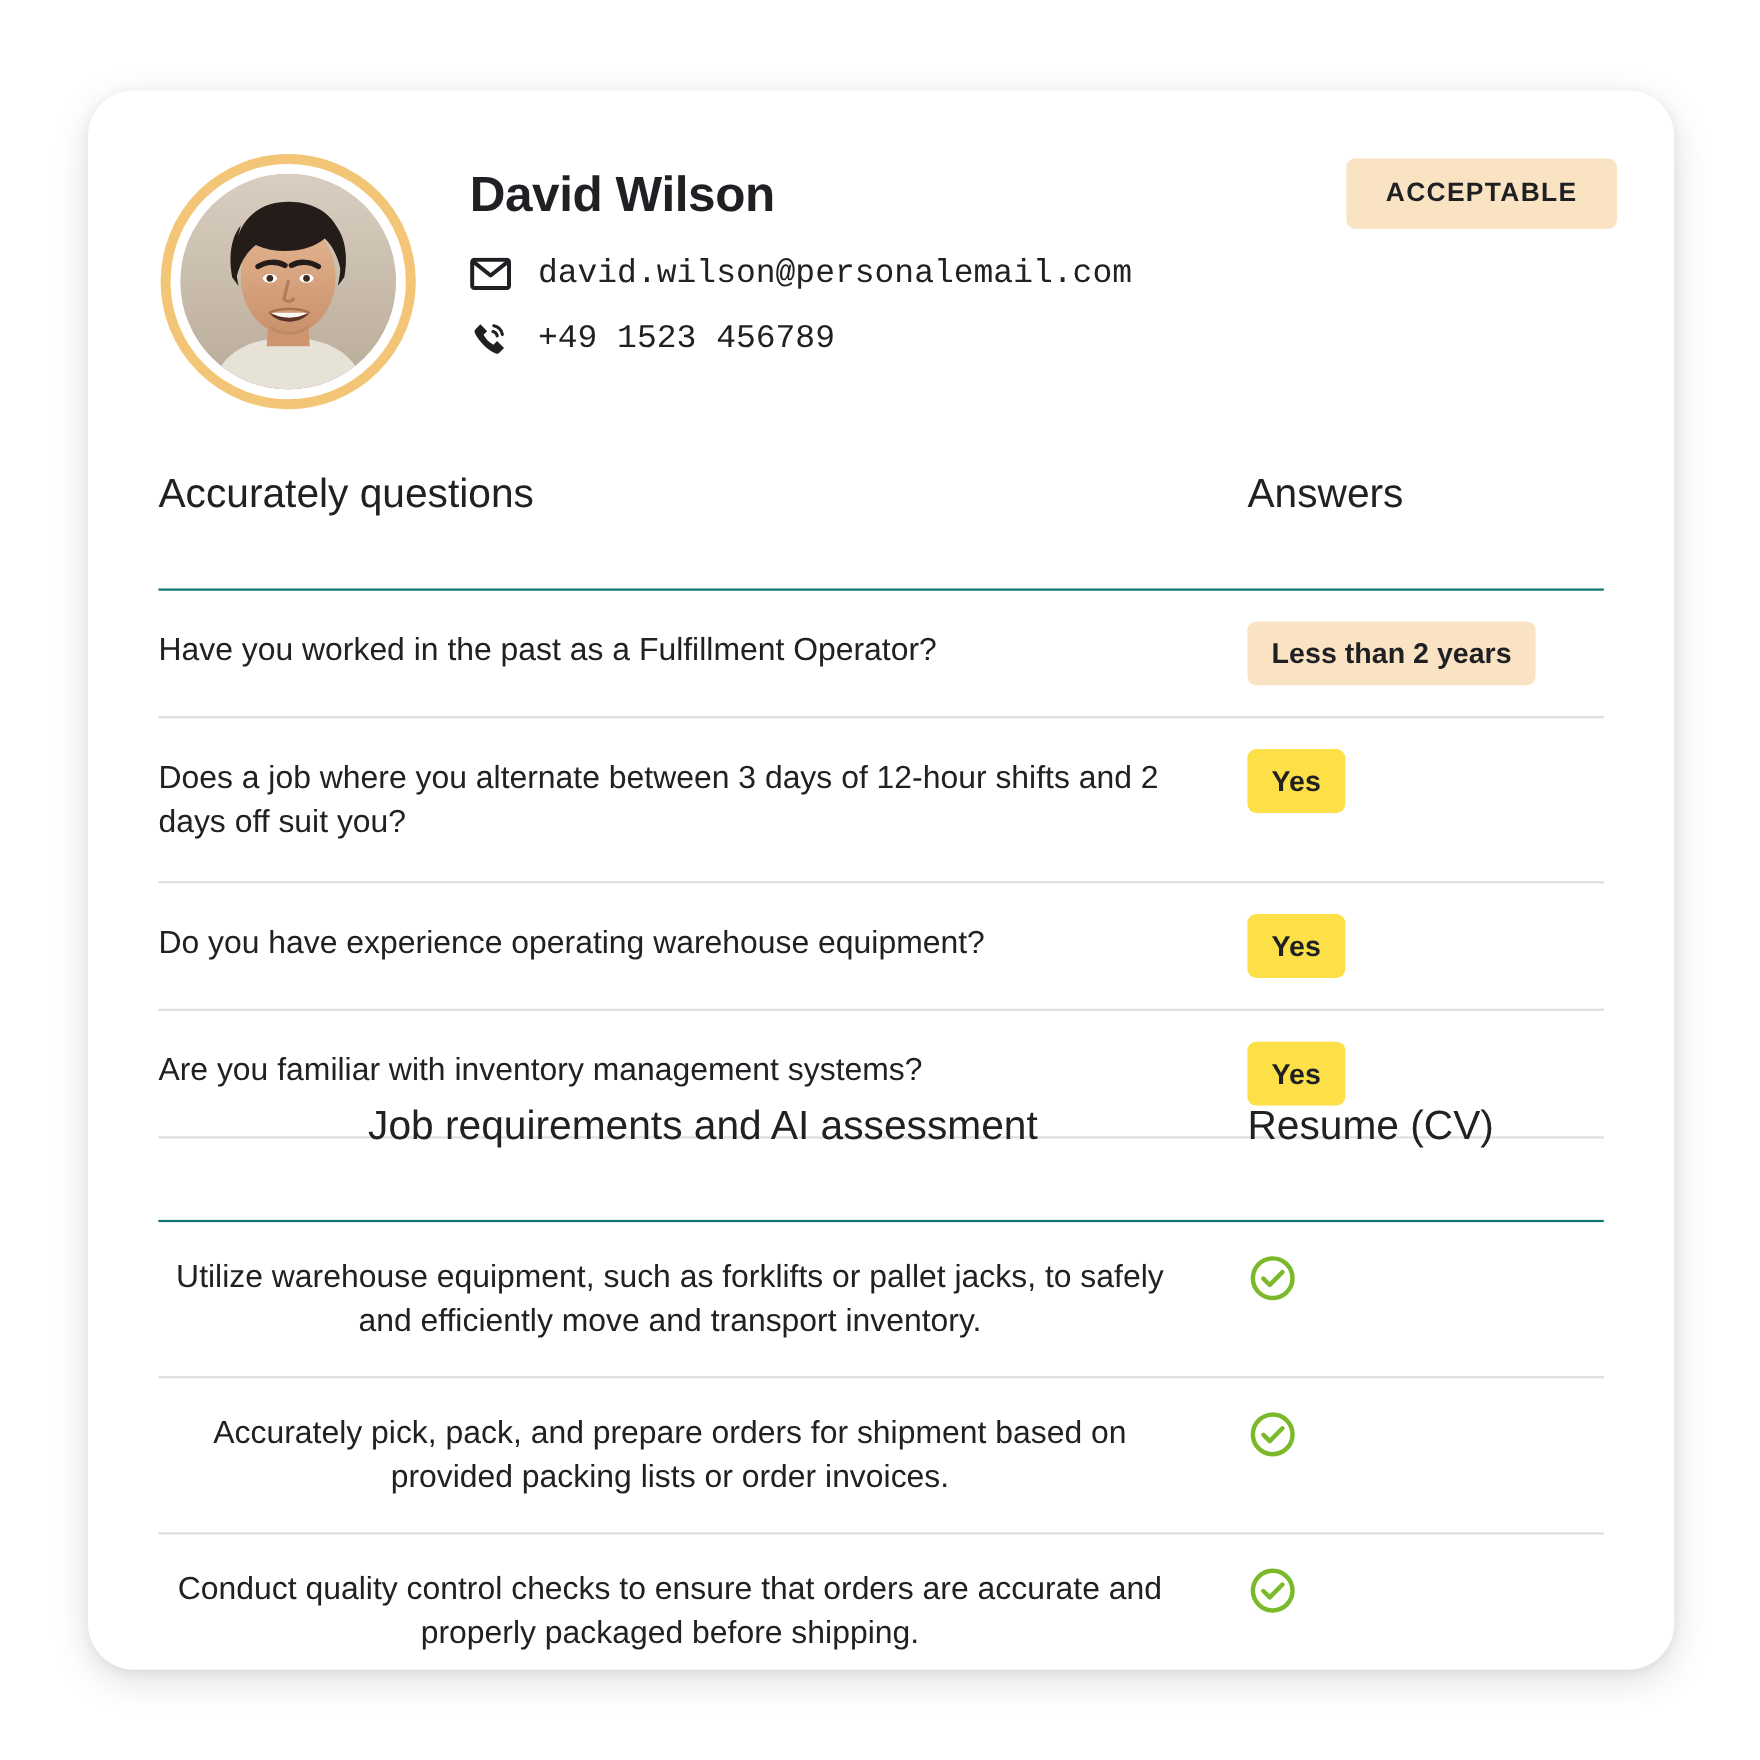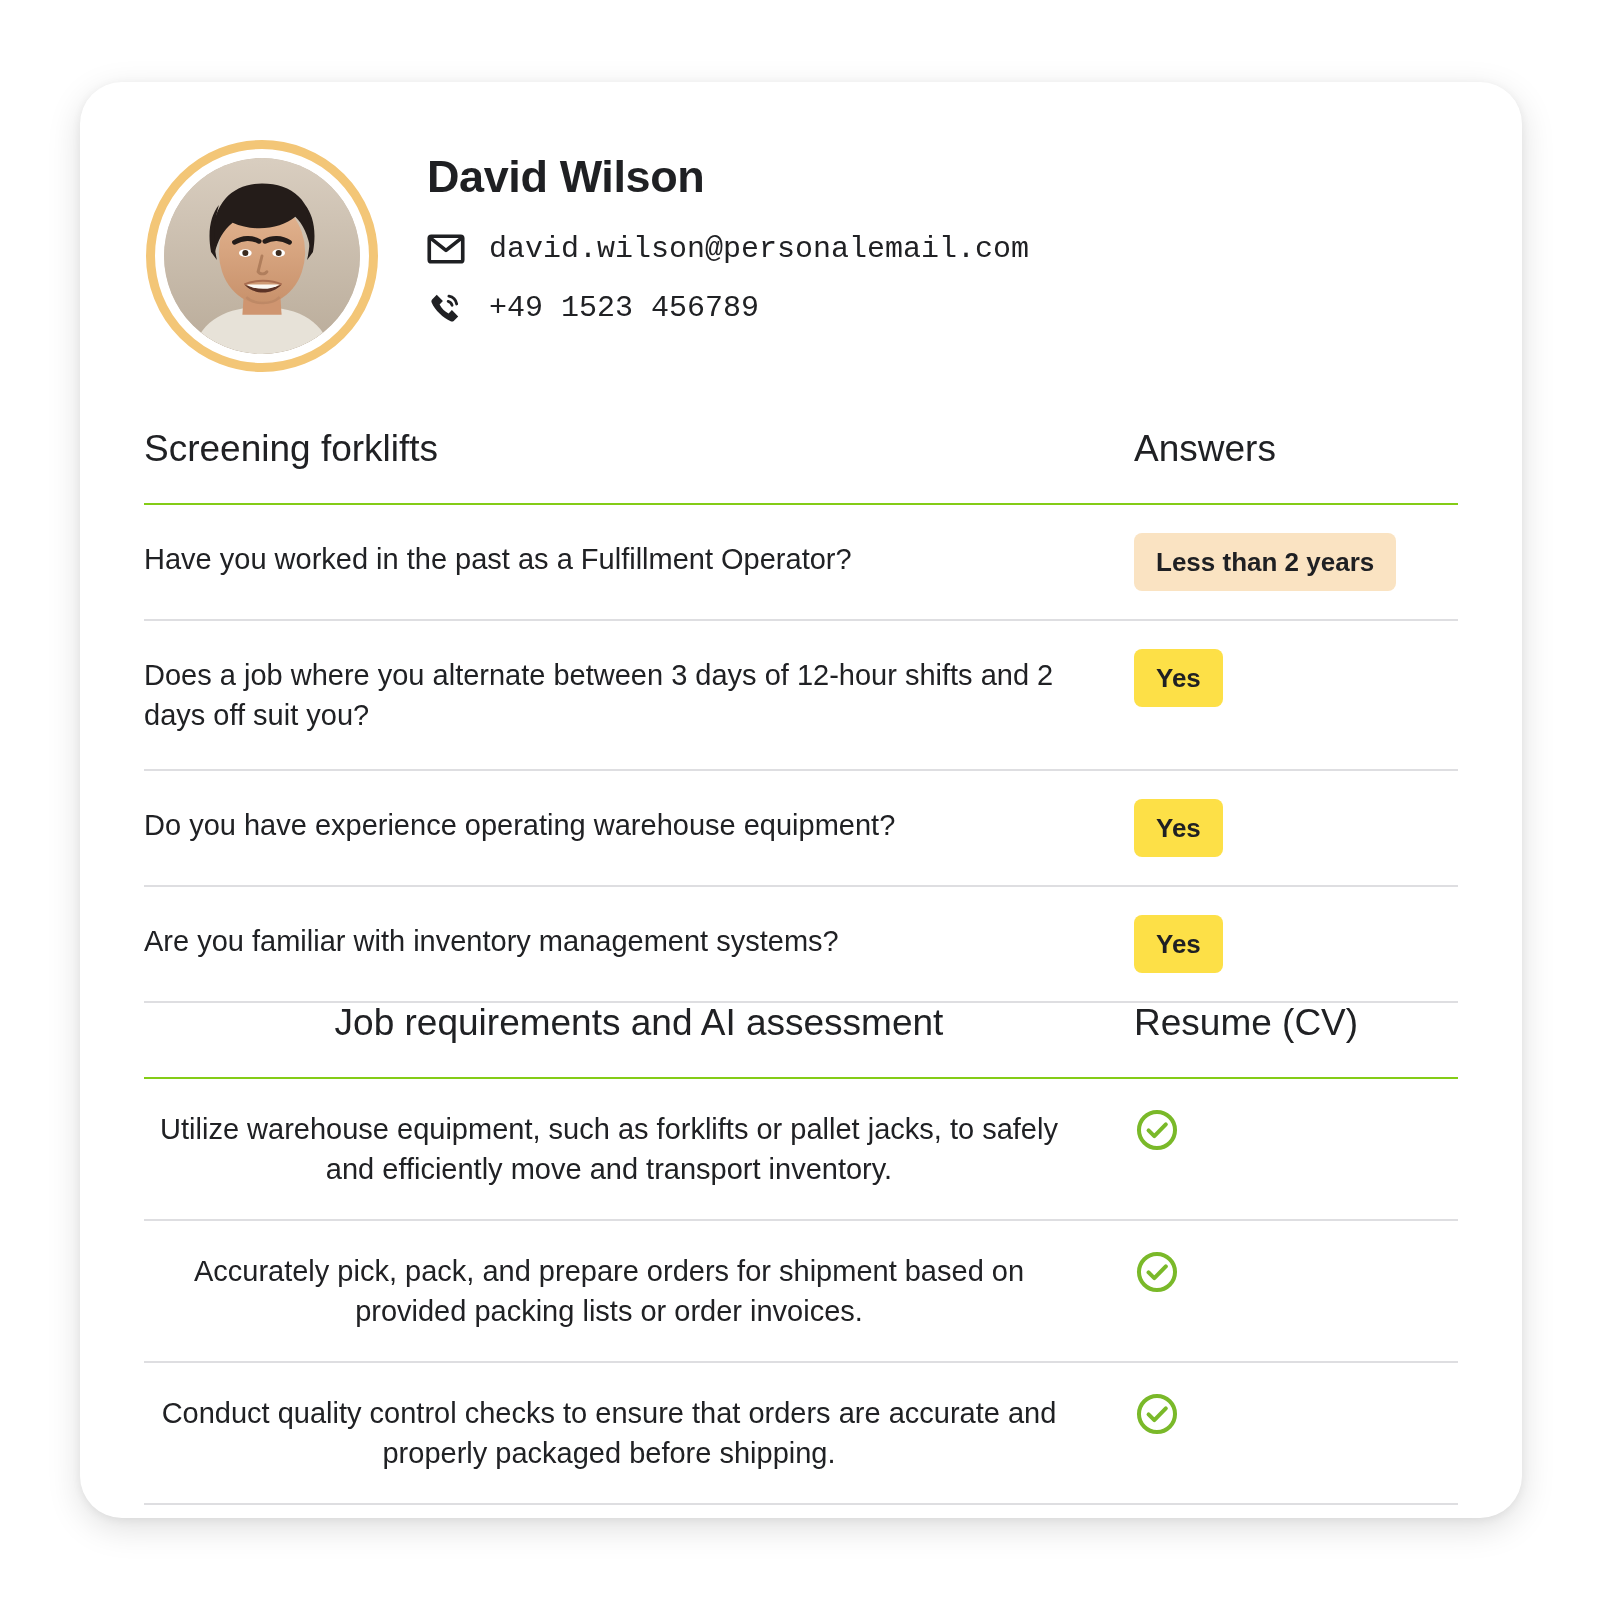--- a/index.html
+++ b/index.html
@@ -144,21 +144,21 @@
     line-height: 1;
     flex: 0 0 990px;
   }
   .section-col2 {
     font-size: 37px;
     color: #202124;
     font-weight: normal;
     line-height: 1;
   }
 
-  .rows { border-top: 2px solid #84cc16; }
+  .rows { border-top: 2px solid #0f766e; margin-top: 32px; }
 
   .row {
     display: flex;
     align-items: flex-start;
     border-bottom: 2px solid #DEDEE1;
     min-height: 108px;
     padding: 0;
     box-sizing: border-box;
   }
   .row-q {
@@ -273,25 +273,26 @@
             <svg width="36" height="36" viewBox="0 0 24 24" fill="none">
               <path d="M6.5 3.2 L3.4 6.3 C2.9 6.8 2.8 7.6 3.1 8.3 C4.2 10.9 6.1 13.4 8.4 15.7 C10.7 18 13.2 19.8 15.8 20.9 C16.5 21.2 17.3 21.1 17.8 20.6 L20.8 17.6 L16.6 13.4 L14.4 15.6 C13.1 14.9 11.9 14 10.9 13.1 C9.9 12.1 9.1 10.9 8.4 9.6 L10.6 7.4 Z" fill="#1f2023"></path>
               <path d="M14.6 4.1 C17.2 4.6 19.3 6.7 19.8 9.3" stroke="#1f2023" stroke-width="1.9" fill="none" stroke-linecap="round"></path>
               <path d="M14.1 7.6 C15.4 7.9 16.4 8.9 16.7 10.2" stroke="#1f2023" stroke-width="1.9" fill="none" stroke-linecap="round"></path>
             </svg>
           </span>
           <span class="contact-text">+49 1523 456789</span>
         </div>
       </div>
 
+      <div class="status-badge">ACCEPTABLE</div>
     </div>
 
     <div class="section section-screening">
       <div class="section-head">
-        <div class="section-title">Screening forklifts</div>
+        <div class="section-title">Accurately questions</div>
         <div class="section-col2">Answers</div>
       </div>
       <div class="rows" id="screening-rows">
           <div class="row">
             <div class="row-q">Have you worked in the past as a Fulfillment Operator?</div>
             <div class="row-a">
               <span class="answer-chip chip-amber">Less than 2 years</span>
             </div>
           </div>
           <div class="row">

